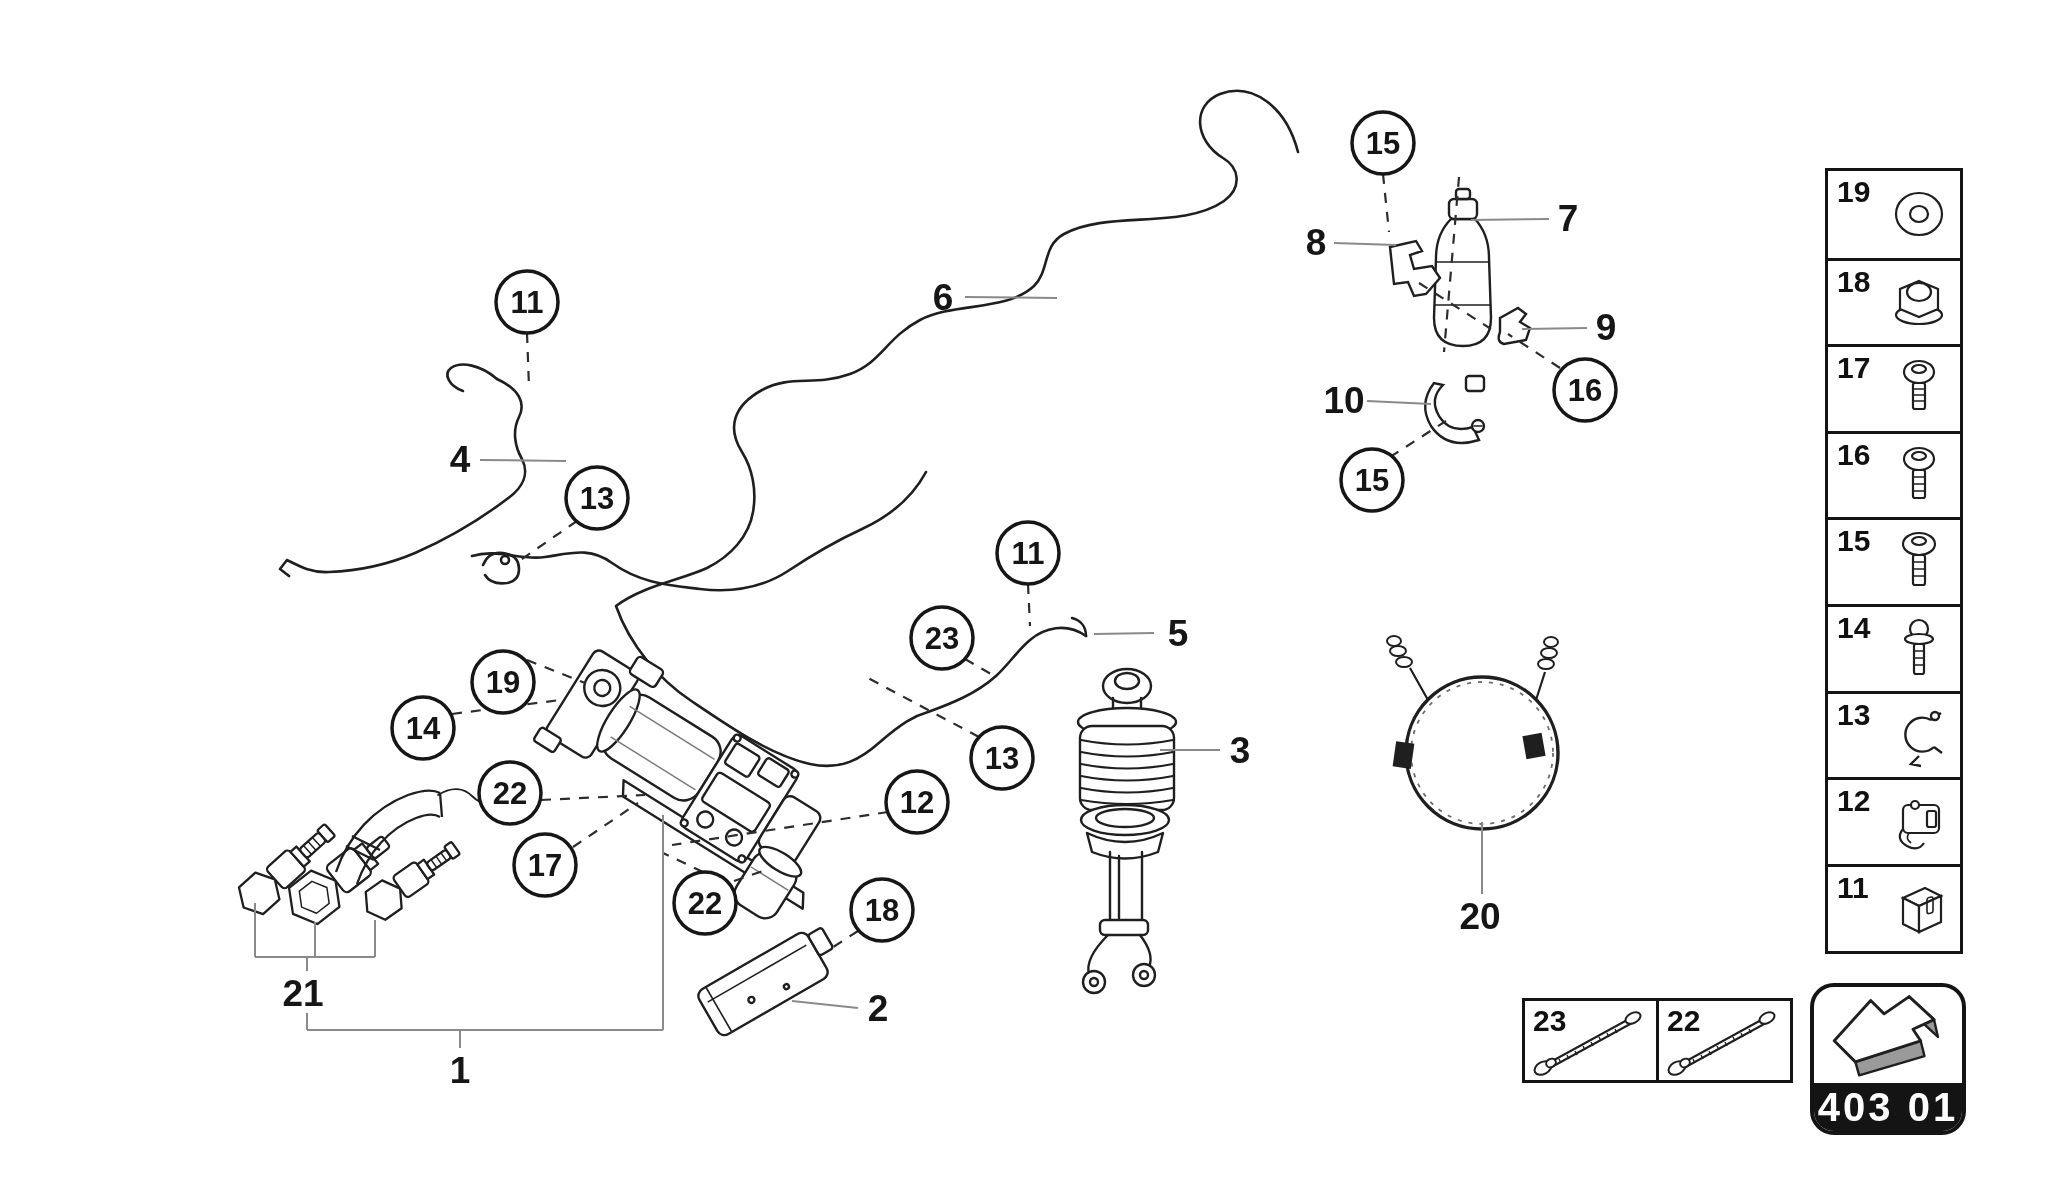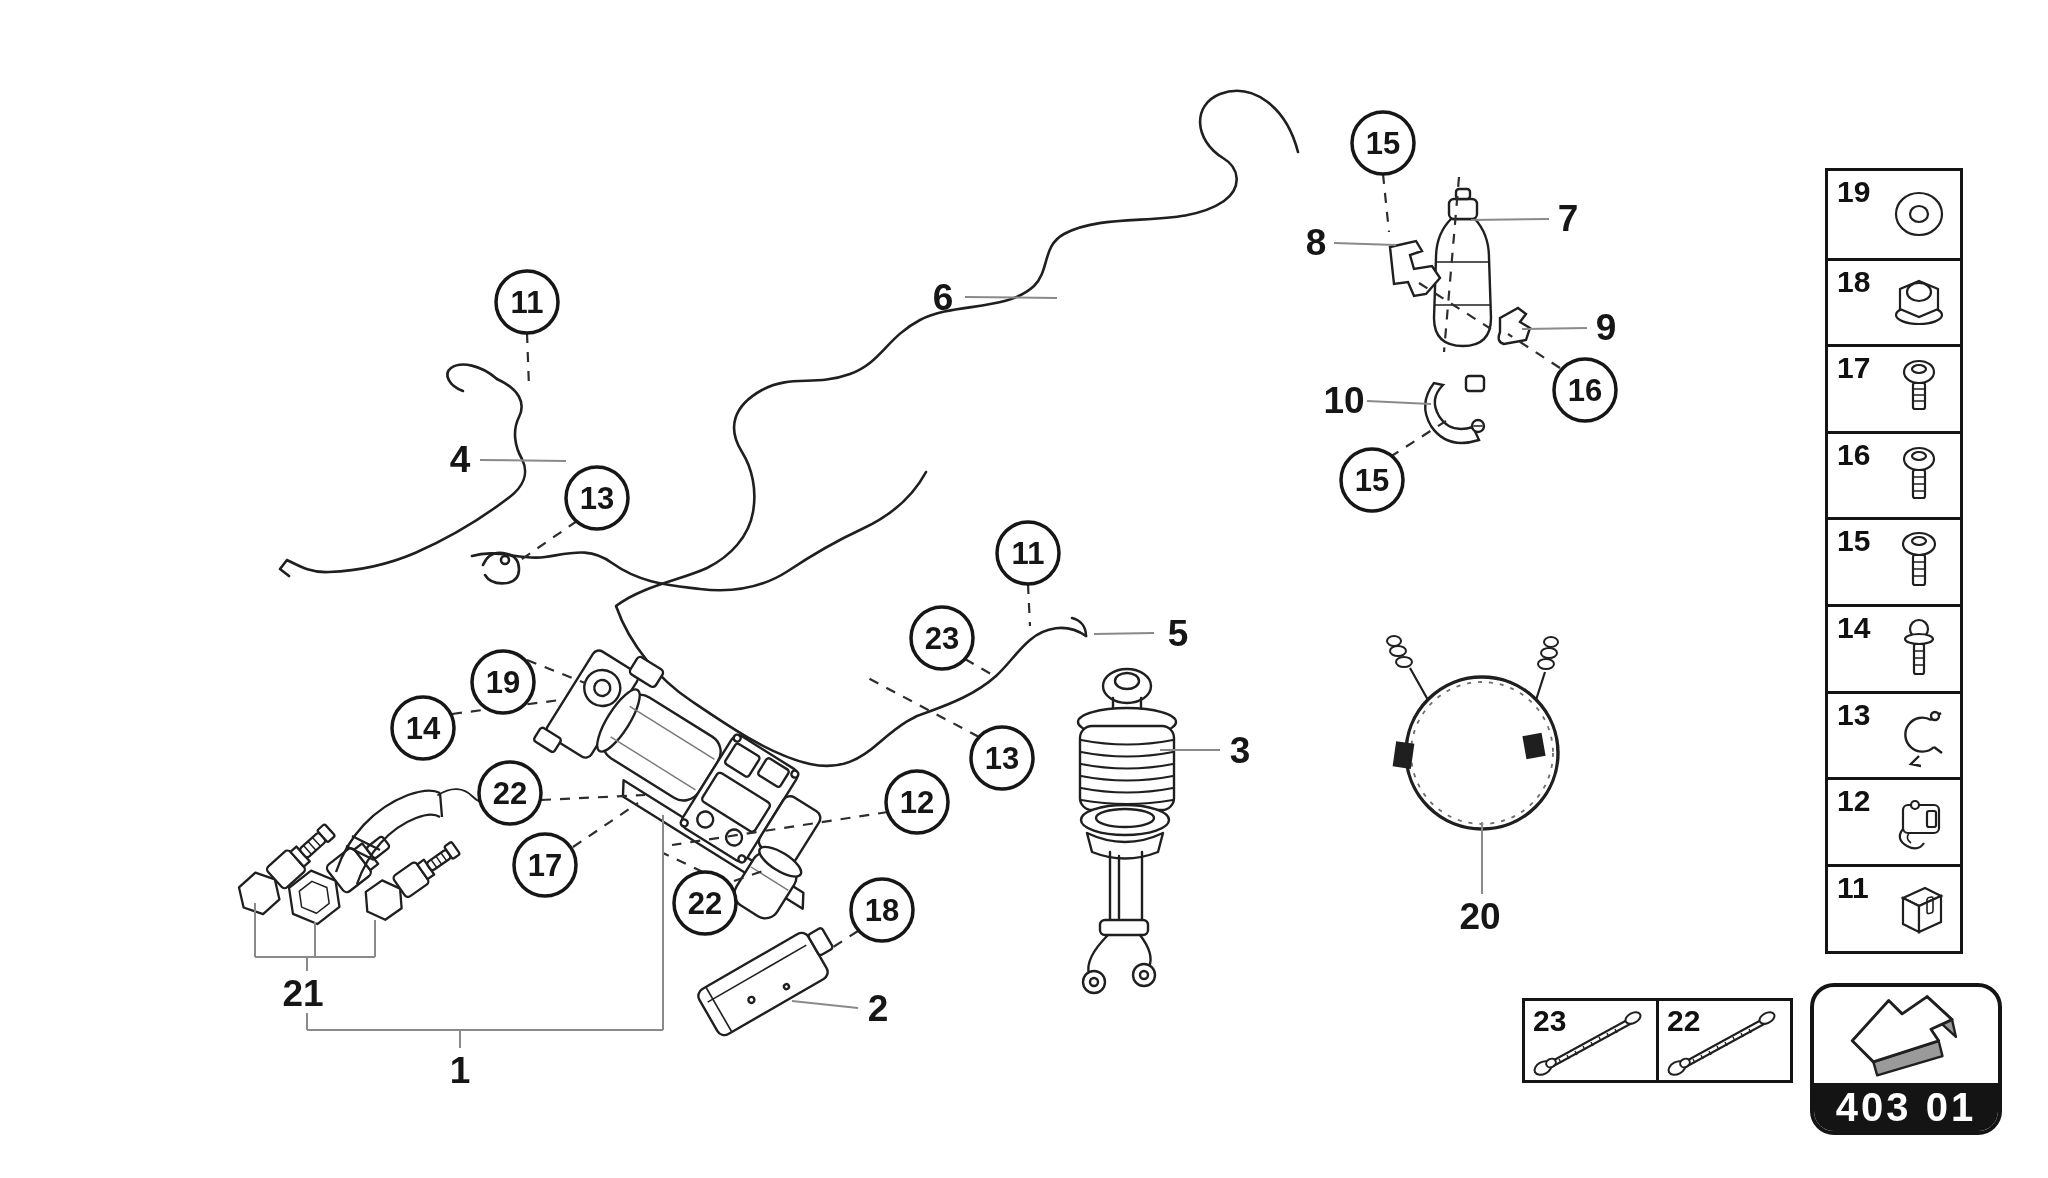--- a/index.html
+++ b/index.html
@@ -15,21 +15,21 @@
   .lnum{position:absolute;left:9px;top:6px;font-size:30px;font-weight:700;line-height:1;}
   .licon{position:absolute;right:8px;top:50%;transform:translateY(-50%);}
   
   .bboxes{position:absolute;left:1522px;top:998px;display:flex;}
   .bbox{position:relative;width:137px;height:85px;border:3px solid #141414;
         box-sizing:border-box;background:#fff;}
   .bbox + .bbox{margin-left:-3px;}
   .bnum{position:absolute;left:8px;top:5px;font-size:30px;font-weight:700;line-height:1;}
   .bicon{position:absolute;inset:0;}
   
-  .badge{position:absolute;left:1810px;top:983px;width:192px;height:152px;
+  .badge{position:absolute;left:1810px;top:983px;width:156px;height:152px;
          border:4px solid #141414;border-radius:24px;box-sizing:border-box;
          overflow:hidden;background:#fff;display:flex;flex-direction:column;}
   .badge-icon-area{flex:1;display:flex;align-items:center;justify-content:center;}
   .badge-bar{height:50px;background:#141414;color:#fff;text-align:center;
              font-size:40px;font-weight:700;line-height:49px;letter-spacing:3px;}
 </style>
 </head>
 <body>
 
 <div class="canvas">

